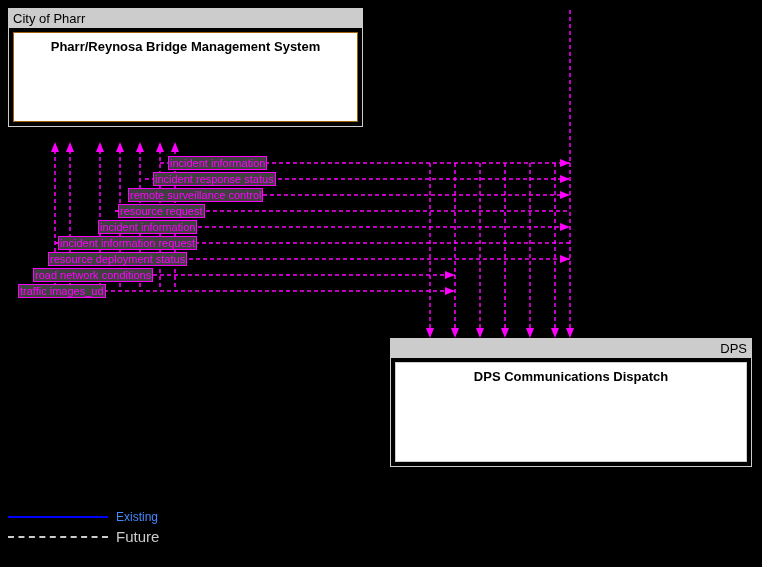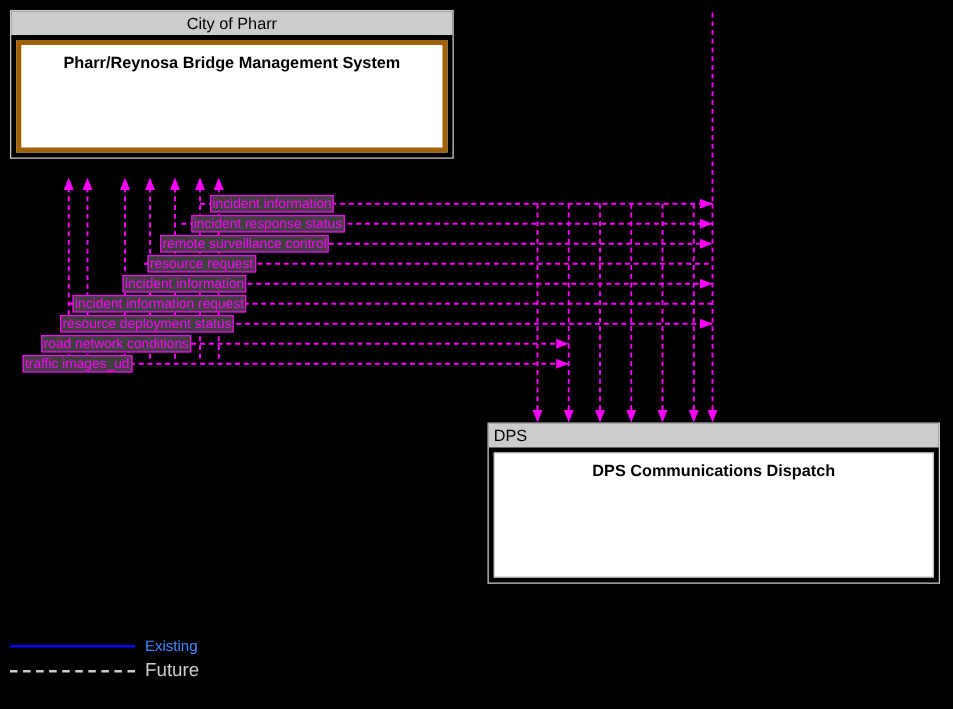--- a/index.html
+++ b/index.html
@@ -16,28 +16,27 @@
     .pharr-box {
       position: absolute;
       top: 8px;
       left: 8px;
       width: 355px;
       border: 1px solid #ccc;
       background: #000;
     }
     .pharr-header {
       background: #ccc;
-      text-align: center;
       padding: 2px 4px;
       font-size: 13px;
       color: #000;
       font-weight: normal;
     }
     .pharr-inner {
-      border: 4px solid #a16207;
+      border: 1px solid #a16207;
       margin: 4px;
       background: #fff;
       min-height: 90px;
       padding: 6px 8px;
       font-size: 13px;
       color: #000;
       font-weight: bold;
       text-align: center;
     }
 
@@ -45,21 +44,21 @@
     .dps-box {
       position: absolute;
       top: 338px;
       left: 390px;
       width: 362px;
       border: 1px solid #ccc;
       background: #000;
     }
     .dps-header {
       background: #ccc;
-      text-align: left;
+      text-align: right;
       padding: 2px 4px;
       font-size: 13px;
       color: #000;
       font-weight: normal;
     }
     .dps-inner {
       border: 1px solid #ccc;
       margin: 4px;
       background: #fff;
       min-height: 100px;

